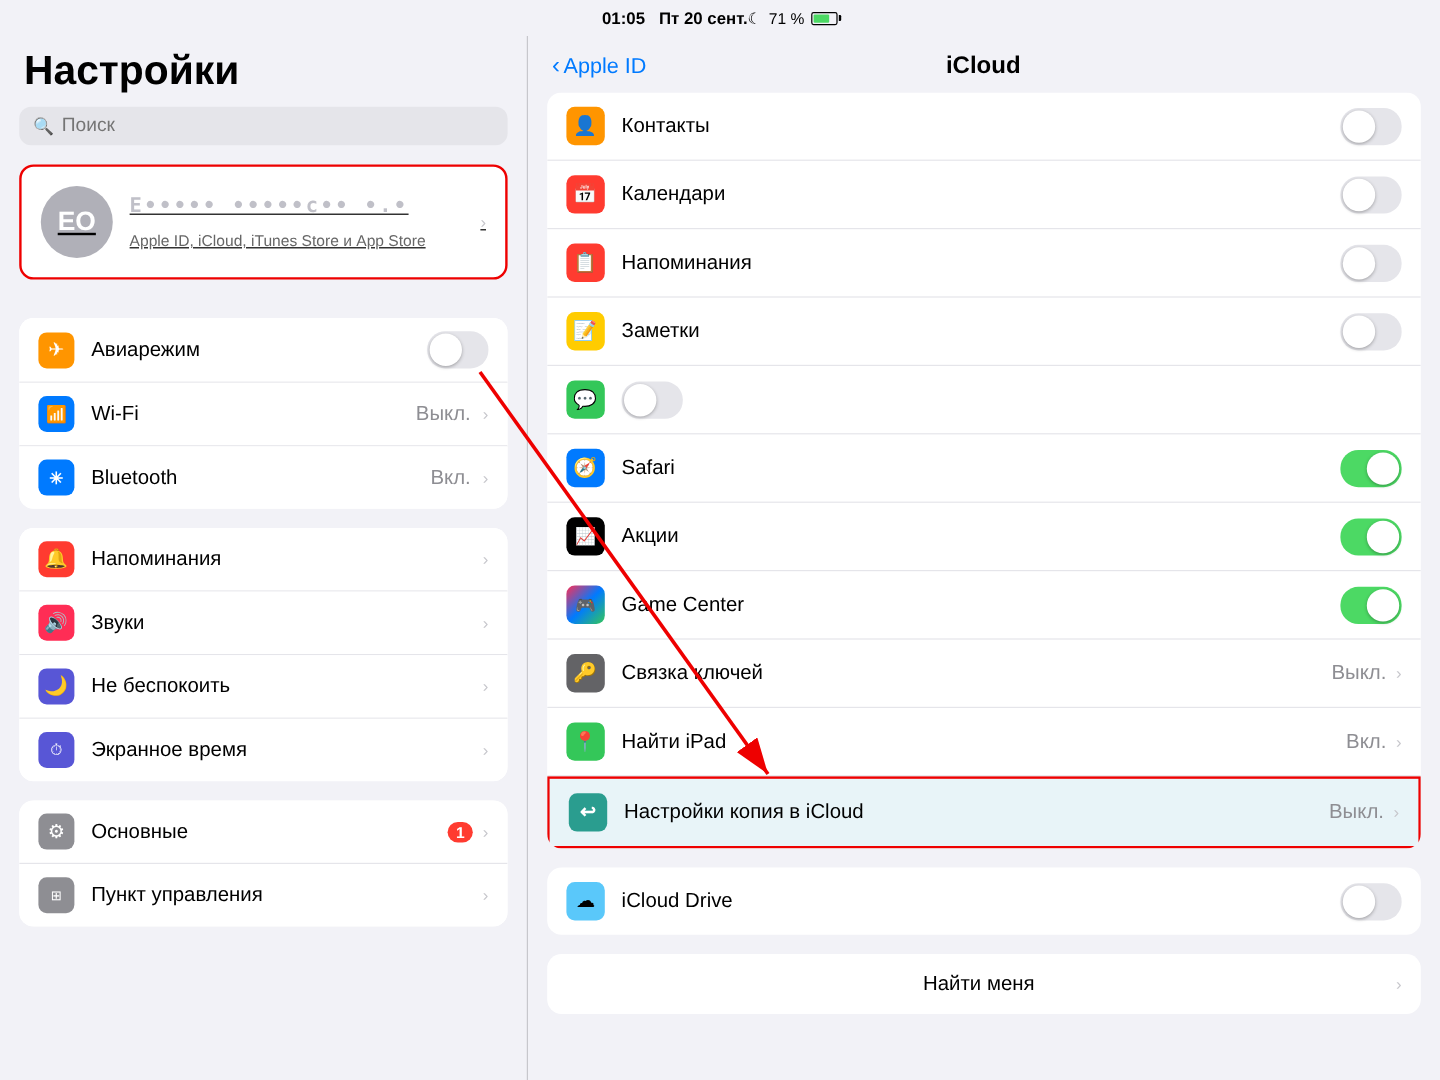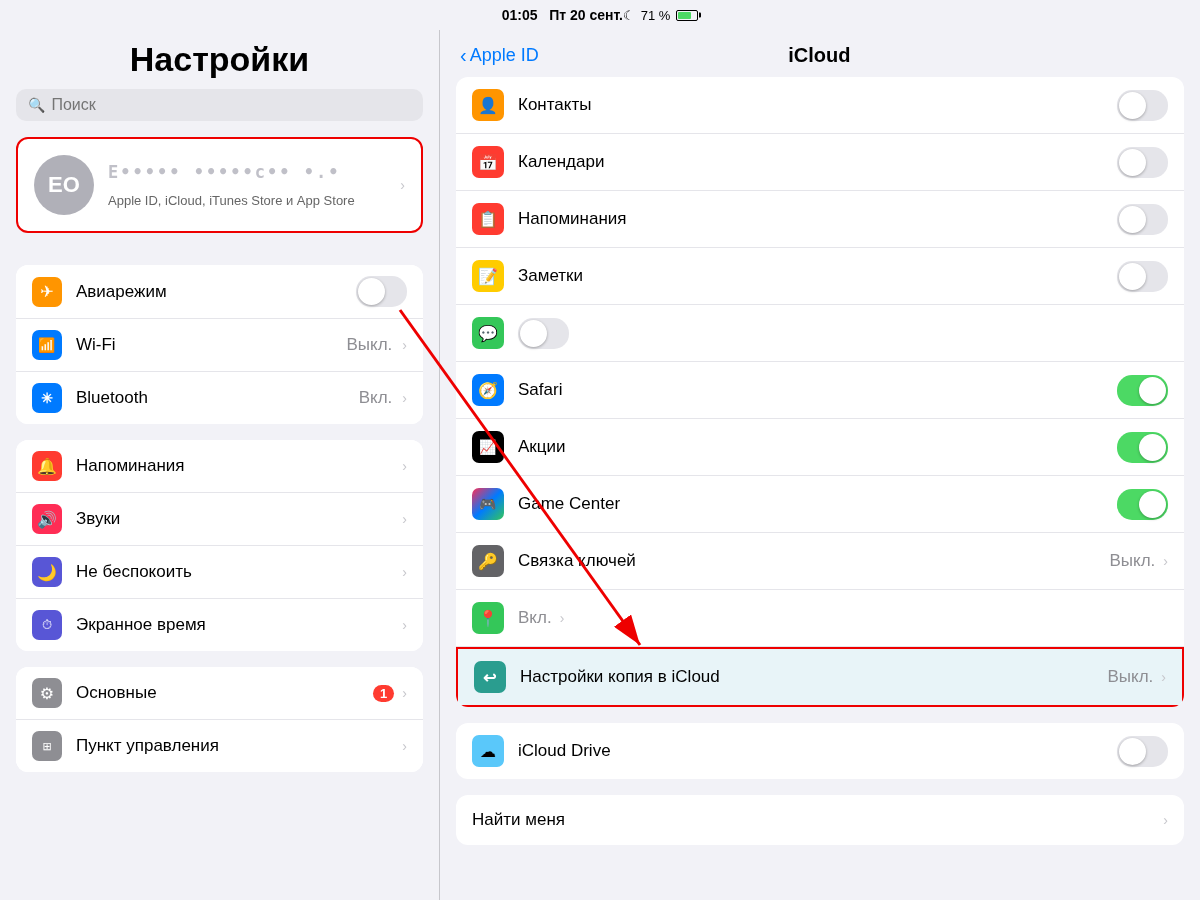--- a/index.html
+++ b/index.html
@@ -55,21 +55,20 @@
       flex-direction: column;
       border-right: 1px solid #c7c7cc;
       overflow: hidden;
     }
 
     .settings-title {
       font-size: 34px;
       font-weight: 700;
       padding: 10px 20px 10px 20px;
       color: #000;
-      text-align: center;
     }
 
     .search-bar {
       margin: 0 16px 10px 16px;
       background: #e5e5ea;
       border-radius: 10px;
       display: flex;
       align-items: center;
       padding: 7px 12px;
       gap: 6px;
@@ -87,20 +86,21 @@
     .profile-card {
       margin: 6px 16px;
       background: #fff;
       border-radius: 12px;
       padding: 16px;
       display: flex;
       align-items: center;
       gap: 14px;
       border: 2.5px solid #e00;
       cursor: pointer;
+      text-decoration: underline;
     }
     .avatar {
       width: 60px; height: 60px; border-radius: 50%;
       background: #b0b0b8;
       display: flex; align-items: center; justify-content: center;
       font-size: 22px; font-weight: 600; color: #fff;
       flex-shrink: 0;
     }
     .profile-info { flex: 1; }
     .profile-name {
@@ -228,21 +228,21 @@
     .ic-indigo { background: #5856d6; }
     .ic-gray { background: #8e8e93; }
 
     .find-me-section {
       background: #fff; border-radius: 12px; overflow: hidden; margin-bottom: 16px;
     }
     .find-me-item {
       display: flex; align-items: center; padding: 14px 16px;
       cursor: pointer; min-height: 50px;
     }
-    .find-me-label { flex: 1; font-size: 17px; color: #000; }
+    .find-me-label { flex: 1; font-size: 17px; color: #000; text-align: center; }
   </style>
 </head>
 <body>
 
 <div class="status-bar">
   <div class="status-bar-left">
     <span>01:05</span>
     &nbsp;
     <span>Пт 20 сент.</span>
   </div>
@@ -429,20 +429,21 @@
 
         <div class="icloud-item">
           <div class="icloud-item-icon" style="background:#636366; font-size:16px;">🔑</div>
           <span class="icloud-item-label">Связка ключей</span>
           <span class="icloud-item-value">Выкл.</span>
           <span class="chevron-right">›</span>
         </div>
 
         <div class="icloud-item">
           <div class="icloud-item-icon" style="background:#34c759; font-size:16px;">📍</div>
+          <span class="icloud-item-label">Найти iPad</span>
           <span class="icloud-item-value">Вкл.</span>
           <span class="chevron-right">›</span>
         </div>
 
         <div class="icloud-item highlighted">
           <div class="icloud-item-icon" style="background:#2a9d8f; font-size:16px; color:#fff; font-weight:bold;">↩</div>
           <span class="icloud-item-label">Настройки копия в iCloud</span>
           <span class="icloud-item-value">Выкл.</span>
           <span class="chevron-right">›</span>
         </div>

